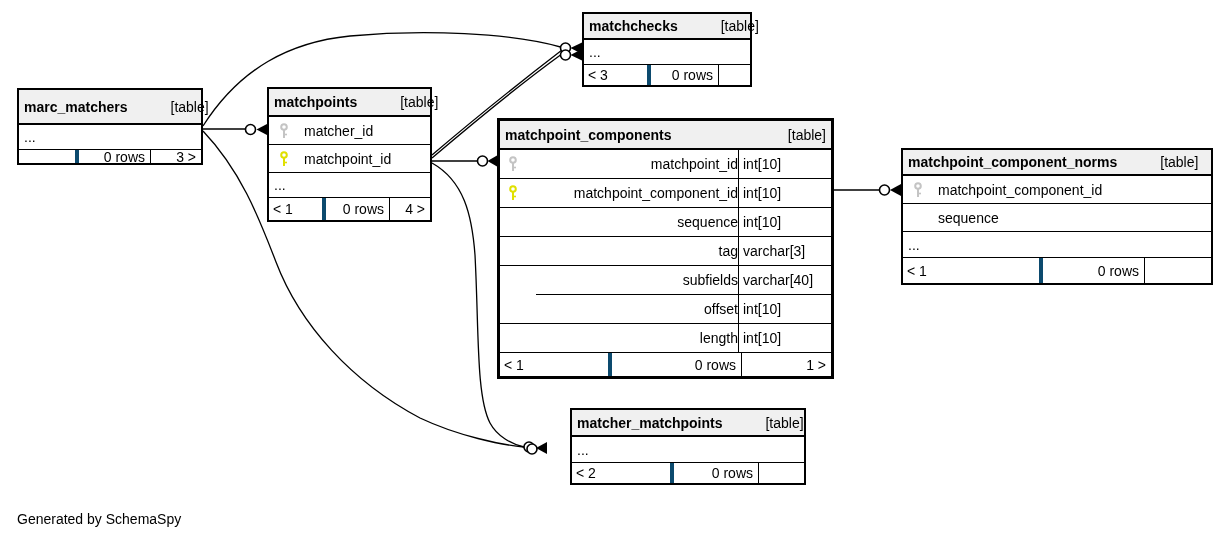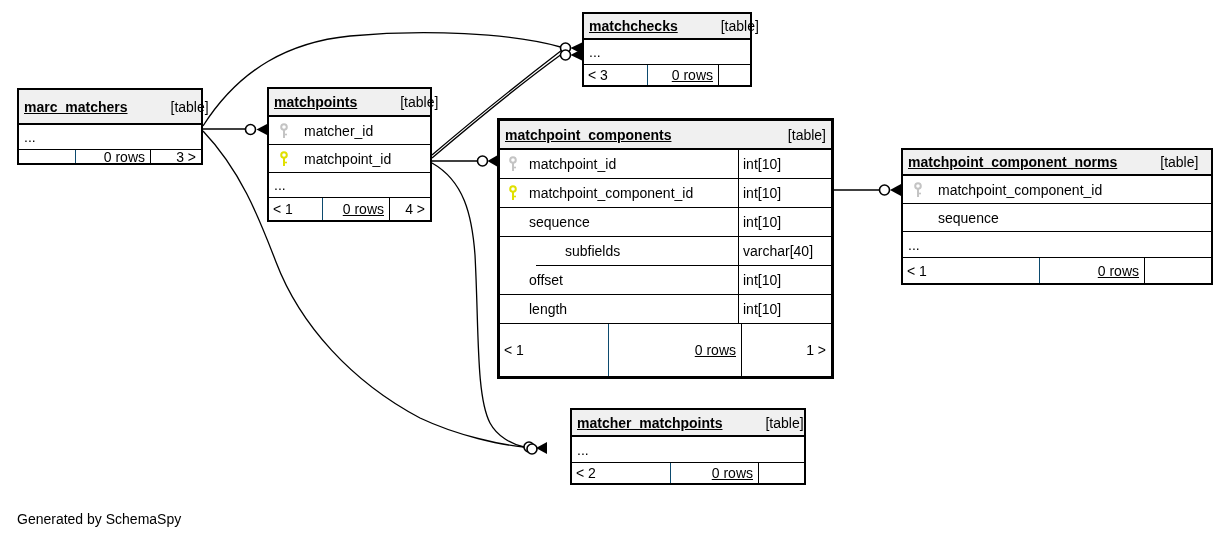--- a/index.html
+++ b/index.html
@@ -6,44 +6,44 @@
   body {
     width:1228px; height:540px; position:relative; background:#ffffff;
     font-family:"Liberation Sans", sans-serif; color:#000;
     overflow:hidden;
   }
   svg.edges { position:absolute; left:0; top:0; z-index:1; }
   .tbl {
     position:absolute; box-sizing:border-box; border:2px solid #000;
     background:#fff; display:flex; flex-direction:column; z-index:2;
   }
-  .tbl.emph { border-width:3px; }
+  .tbl.emph { border-width:3px;text-align:right; }
   .hd {
     background:#f0f0f0; border-bottom:2px solid #000; display:flex;
     align-items:center; padding:0 5px; font-size:14px; flex:none;
     box-sizing:border-box; white-space:nowrap;
   }
-  .hd .nm { font-weight:bold;text-decoration:underline; }
+  .hd .nm { font-weight:bold; }
   .hd .tg { margin-left:3px;padding-left:40px; }
   .hd.spread { justify-content:space-between; }
   .row {
     border-bottom:1px solid #000; display:flex; align-items:center;
     flex:none; font-size:14px; box-sizing:border-box; white-space:nowrap;
   }
   .keyslot { width:14px; margin:0 13px 0 8px; flex:none; display:flex; align-items:center; }
   .dots { padding-left:5px; }
   .cname { flex:1; overflow:hidden; }
   .ctype {
     border-left:1px solid #000; align-self:stretch; display:flex;
     align-items:center; padding-left:4px; flex:none; box-sizing:border-box;
   }
   .ft { display:flex; flex:1; font-size:14px; min-height:0; }
   .ft > div { display:flex; align-items:center; box-sizing:border-box; flex:none; }
   .ft .c1 { padding-left:4px; justify-content:flex-start; }
-  .ft .c2 { border-left:1px solid #0c4a6e; justify-content:flex-end; padding-right:5px;text-decoration:underline; }
+  .ft .c2 { border-left:4px solid #0c4a6e; justify-content:flex-end; padding-right:5px; }
   .ft .c3 { border-left:1px solid #000; justify-content:flex-end; padding-right:5px; flex:1; }
   .note { position:absolute; left:17px; top:511px; font-size:14px; z-index:2; }
 </style>
 </head>
 <body>
 
 <svg class="edges" width="1228" height="540">
   <g stroke="#000" stroke-width="1.3" fill="none">
     <path d="M 203 129 L 245 129"></path>
     <path d="M 203 126 C 240 68, 290 42, 350 36 C 425 29, 510 33, 560.5 47"></path>
@@ -163,20 +163,25 @@
         </svg>
     </span>
     <span class="cname">matchpoint_component_id</span>
     <span class="ctype" style="width:93px;">int[10]</span>
   </div>
   <div class="row" style="height:29px;">
     <span class="keyslot" style="margin:0 9px 0 6px;"></span>
     <span class="cname">sequence</span>
     <span class="ctype" style="width:93px;">int[10]</span>
   </div>
+  <div class="row" style="height:29px;">
+    <span class="keyslot" style="margin:0 9px 0 6px;"></span>
+    <span class="cname">tag</span>
+    <span class="ctype" style="width:93px;">varchar[3]</span>
+  </div>
   <div class="row" style="height:29px;margin-left:36px;">
     <span class="keyslot" style="margin:0 9px 0 6px;"></span>
     <span class="cname">subfields</span>
     <span class="ctype" style="width:93px;">varchar[40]</span>
   </div>
   <div class="row" style="height:29px;">
     <span class="keyslot" style="margin:0 9px 0 6px;"></span>
     <span class="cname">offset</span>
     <span class="ctype" style="width:93px;">int[10]</span>
   </div>

